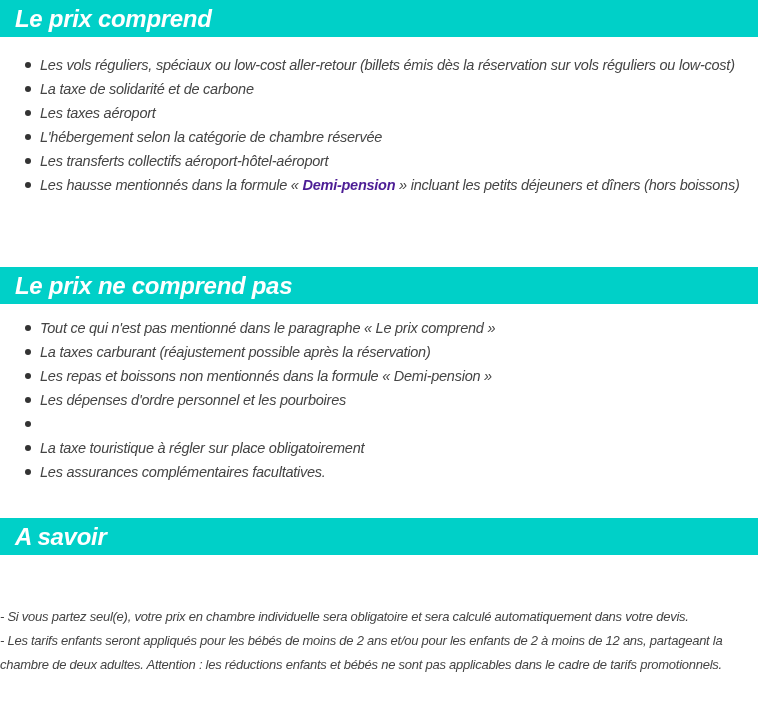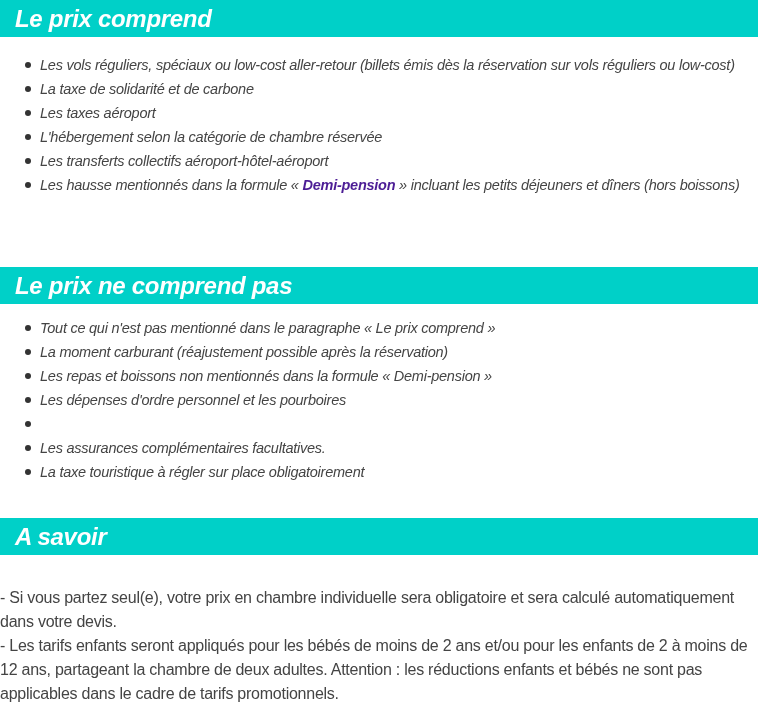--- a/index.html
+++ b/index.html
@@ -64,23 +64,24 @@
       background: #333333;
     }
     ul.bullets li b {
       font-weight: bold;
       color: #4c1d95;
     }
 
     .savoir {
       position: absolute;
       left: 0;
-      top: 586px;
+      top: 605px;
       width: 752px;
-      font-size: 16px;
+      font-size: 13px;
+      font-style: italic;
       line-height: 24px;
       letter-spacing: -0.25px;
     }
     .savoir p {
       margin: 0;
     }
   </style>
 </head>
 <body>
 
@@ -92,26 +93,26 @@
   <li><span class="dot"></span><span>Les taxes aéroport</span></li>
   <li><span class="dot"></span><span>L'hébergement selon la catégorie de chambre réservée</span></li>
   <li><span class="dot"></span><span>Les transferts collectifs aéroport-hôtel-aéroport</span></li>
   <li><span class="dot"></span><span>Les hausse mentionnés dans la formule « </span><b>Demi-pension</b><span> » incluant les petits déjeuners et dîners (hors boissons)</span></li>
 </ul>
 
 <div class="section-header" id="h2">Le prix ne comprend pas</div>
 
 <ul class="bullets" id="list2">
   <li><span class="dot"></span><span>Tout ce qui n'est pas mentionné dans le paragraphe « Le prix comprend »</span></li>
-  <li><span class="dot"></span><span>La moment carburant (réajustement possible après la réservation)</span></li>
+  <li><span class="dot"></span><span>La taxes carburant (réajustement possible après la réservation)</span></li>
   <li><span class="dot"></span><span>Les repas et boissons non mentionnés dans la formule « Demi-pension »</span></li>
   <li><span class="dot"></span><span>Les dépenses d'ordre personnel et les pourboires</span></li>
   <li><span class="dot"></span></li>
+  <li><span class="dot"></span><span>La taxe touristique à régler sur place obligatoirement</span></li>
   <li><span class="dot"></span><span>Les assurances complémentaires facultatives.</span></li>
-  <li><span class="dot"></span><span>La taxe touristique à régler sur place obligatoirement</span></li>
 </ul>
 
 <div class="section-header" id="h3">A savoir</div>
 
 <div class="savoir">
   <p>- Si vous partez seul(e), votre prix en chambre individuelle sera obligatoire et sera calculé automatiquement dans votre devis.</p>
   <p>- Les tarifs enfants seront appliqués pour les bébés de moins de 2 ans et/ou pour les enfants de 2 à moins de 12 ans, partageant la chambre de deux adultes. Attention : les réductions enfants et bébés ne sont pas applicables dans le cadre de tarifs promotionnels.</p>
 </div>
 
 </body></html>

